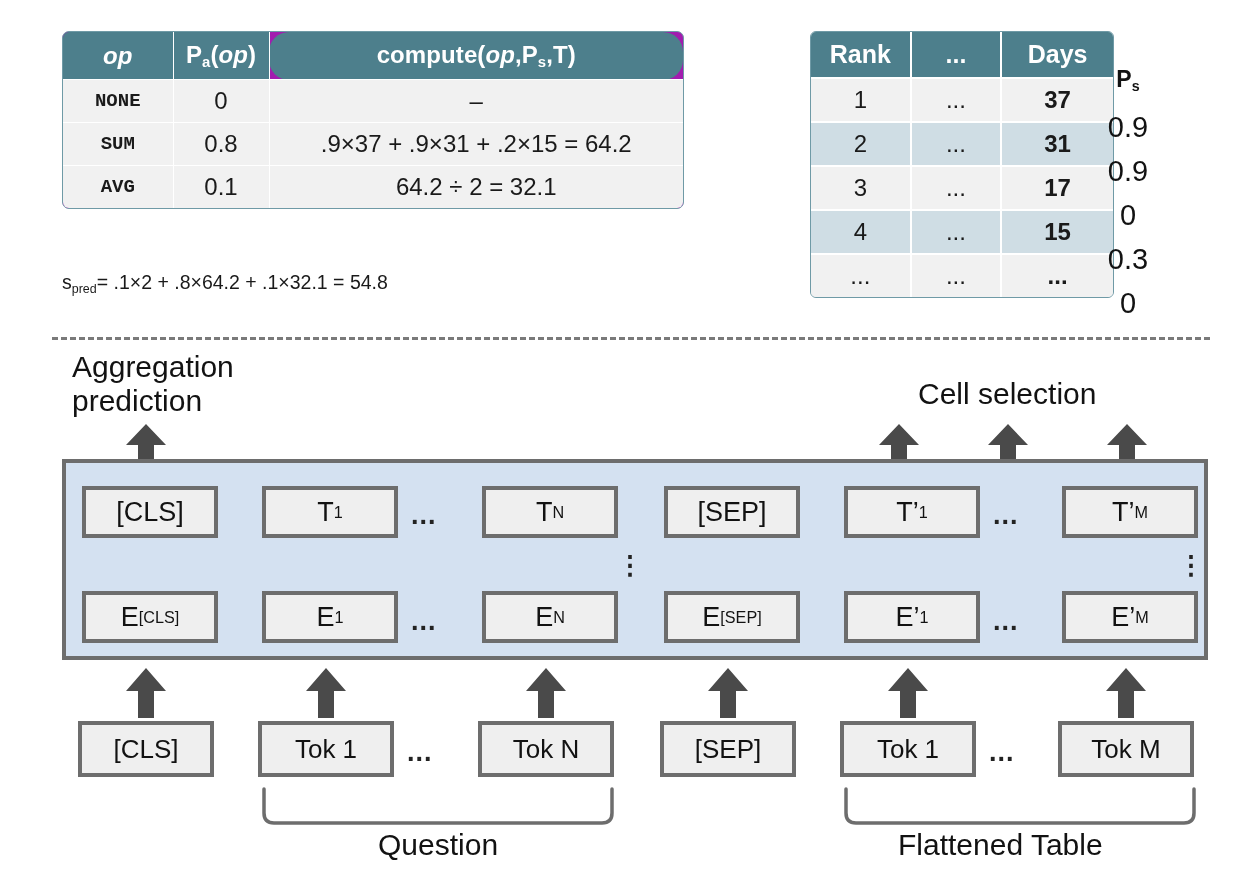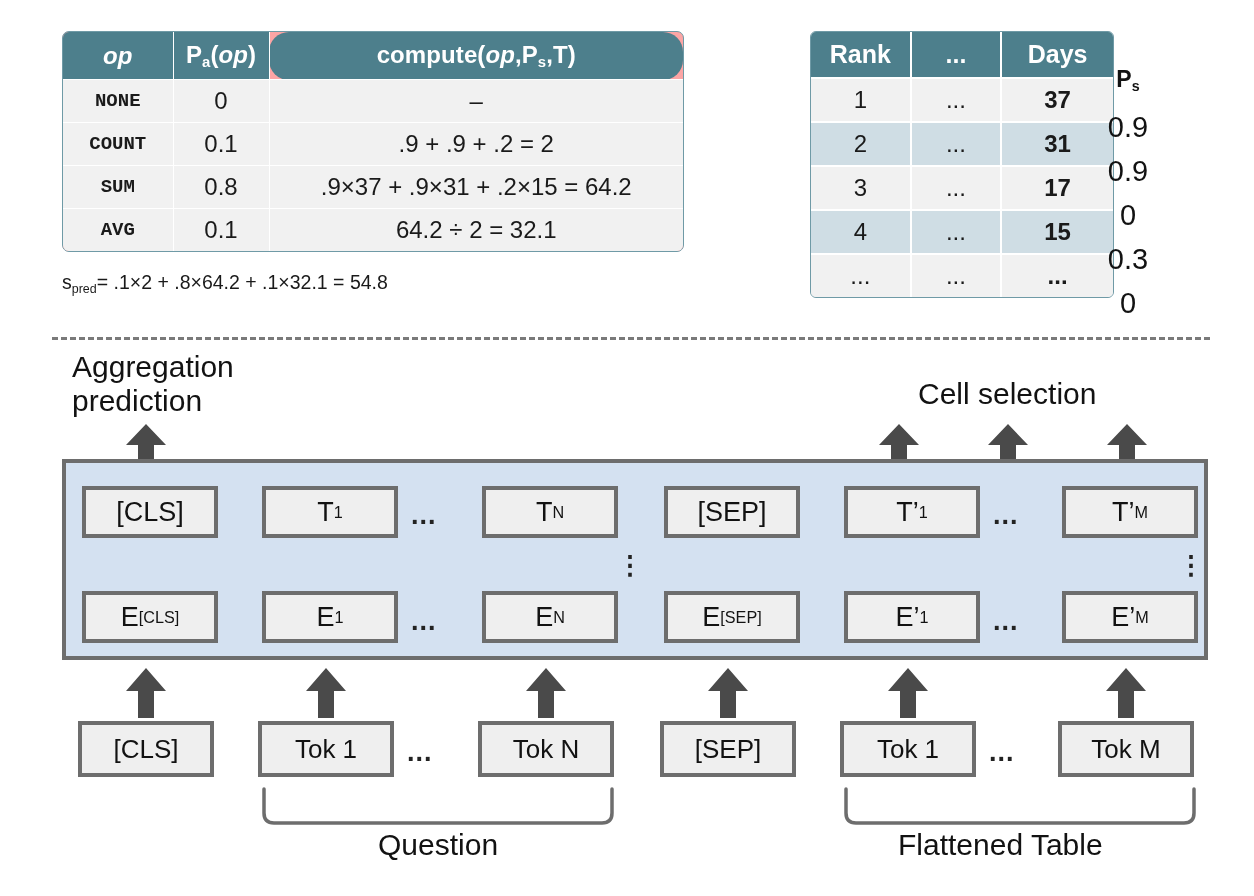--- a/index.html
+++ b/index.html
@@ -6,21 +6,21 @@
   body{
     width:1254px;height:896px;position:relative;background:#ffffff;
     font-family:"Liberation Sans", sans-serif;color:#121212;overflow:hidden;
   }
   .abs{position:absolute;}
 
   
   #op-table{
     left:62px;top:31px;width:620px;
     border:1.5px solid #6f9aa6;border-radius:7px;overflow:hidden;
-    background:#fca5a5;
+    background:#a21caf;
   }
   #op-table table{border-collapse:collapse;width:100%;table-layout:fixed;}
   #op-table th{
     background:#4d7f8c;color:#ffffff;font-size:24px;font-weight:bold;
     padding:9px 2px;text-align:center;border-right:1.5px solid #ffffff;
     letter-spacing:.1px;
   }
   #op-table th:last-child{border-right:none;border-radius:20px;}
   #op-table td{
     background:#f1f1f1;font-size:24px;text-align:center;padding:7px 2px;
@@ -115,25 +115,20 @@
         <th>compute(<span class="ital">op</span>,P<span class="sub">s</span>,T)</th>
       </tr>
     </thead>
     <tbody>
       <tr>
         <td class="opname">NONE</td>
         <td>0</td>
         <td>–</td>
       </tr>
       <tr>
-        <td class="opname">COUNT</td>
-        <td>0.1</td>
-        <td>.9 + .9 + .2 = 2</td>
-      </tr>
-      <tr>
         <td class="opname">SUM</td>
         <td>0.8</td>
         <td>.9×37 + .9×31 + .2×15 = 64.2</td>
       </tr>
       <tr>
         <td class="opname">AVG</td>
         <td>0.1</td>
         <td>64.2 ÷ 2 = 32.1</td>
       </tr>
     </tbody>

